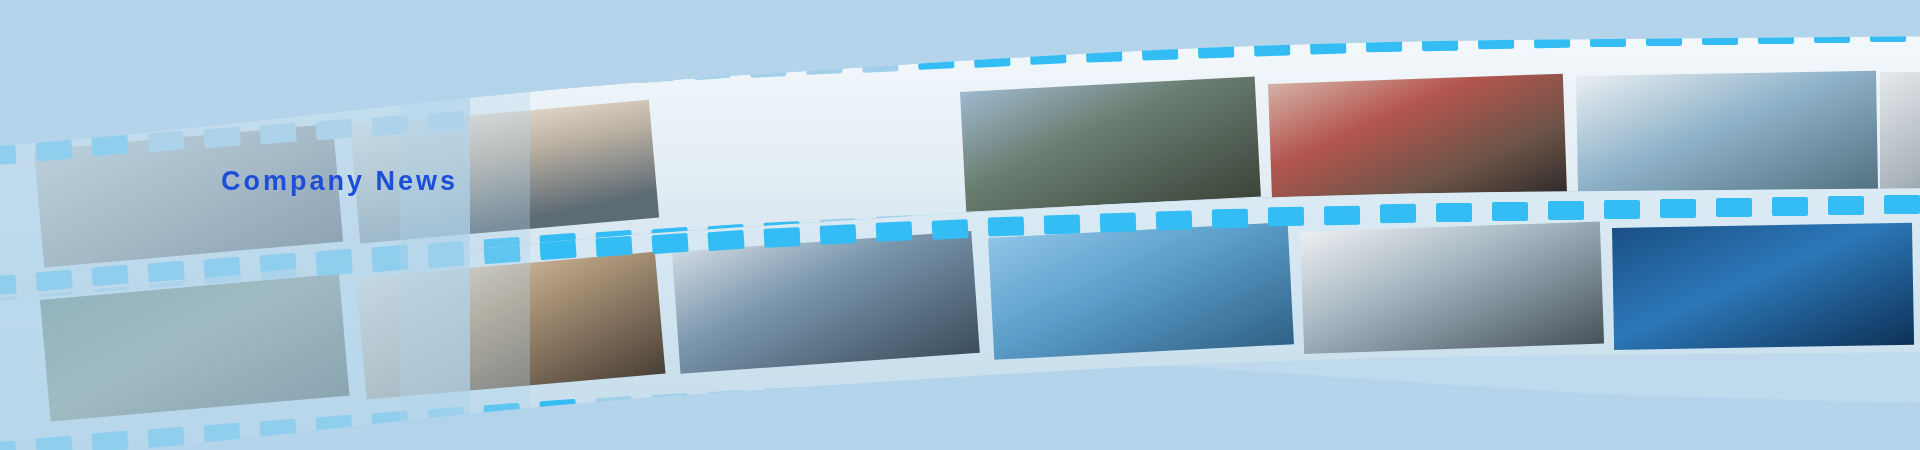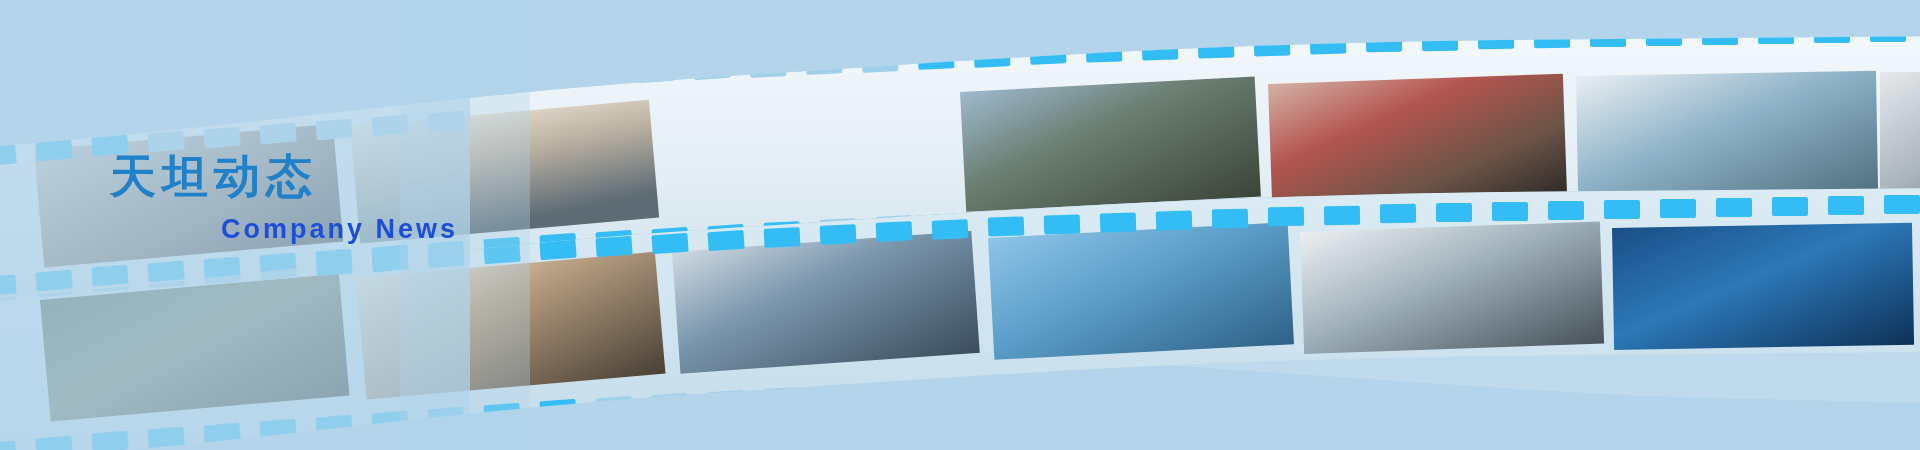--- a/index.html
+++ b/index.html
@@ -403,17 +403,16 @@
           </g>
         </g>
       </g>
 
       <rect x="0" y="0" width="470" height="450" fill="#b3d4ea" opacity="0.72"></rect>
       <rect x="400" y="0" width="130" height="450" fill="#b3d4ea" opacity="0.35"></rect>
     </svg>
   </div>
 
   <div id="title-block">
-    <div id="main-title">天坦动态</div>
     <div id="sub-title">Company  News</div>
   </div>
 
 </div>
 
 </body></html>

